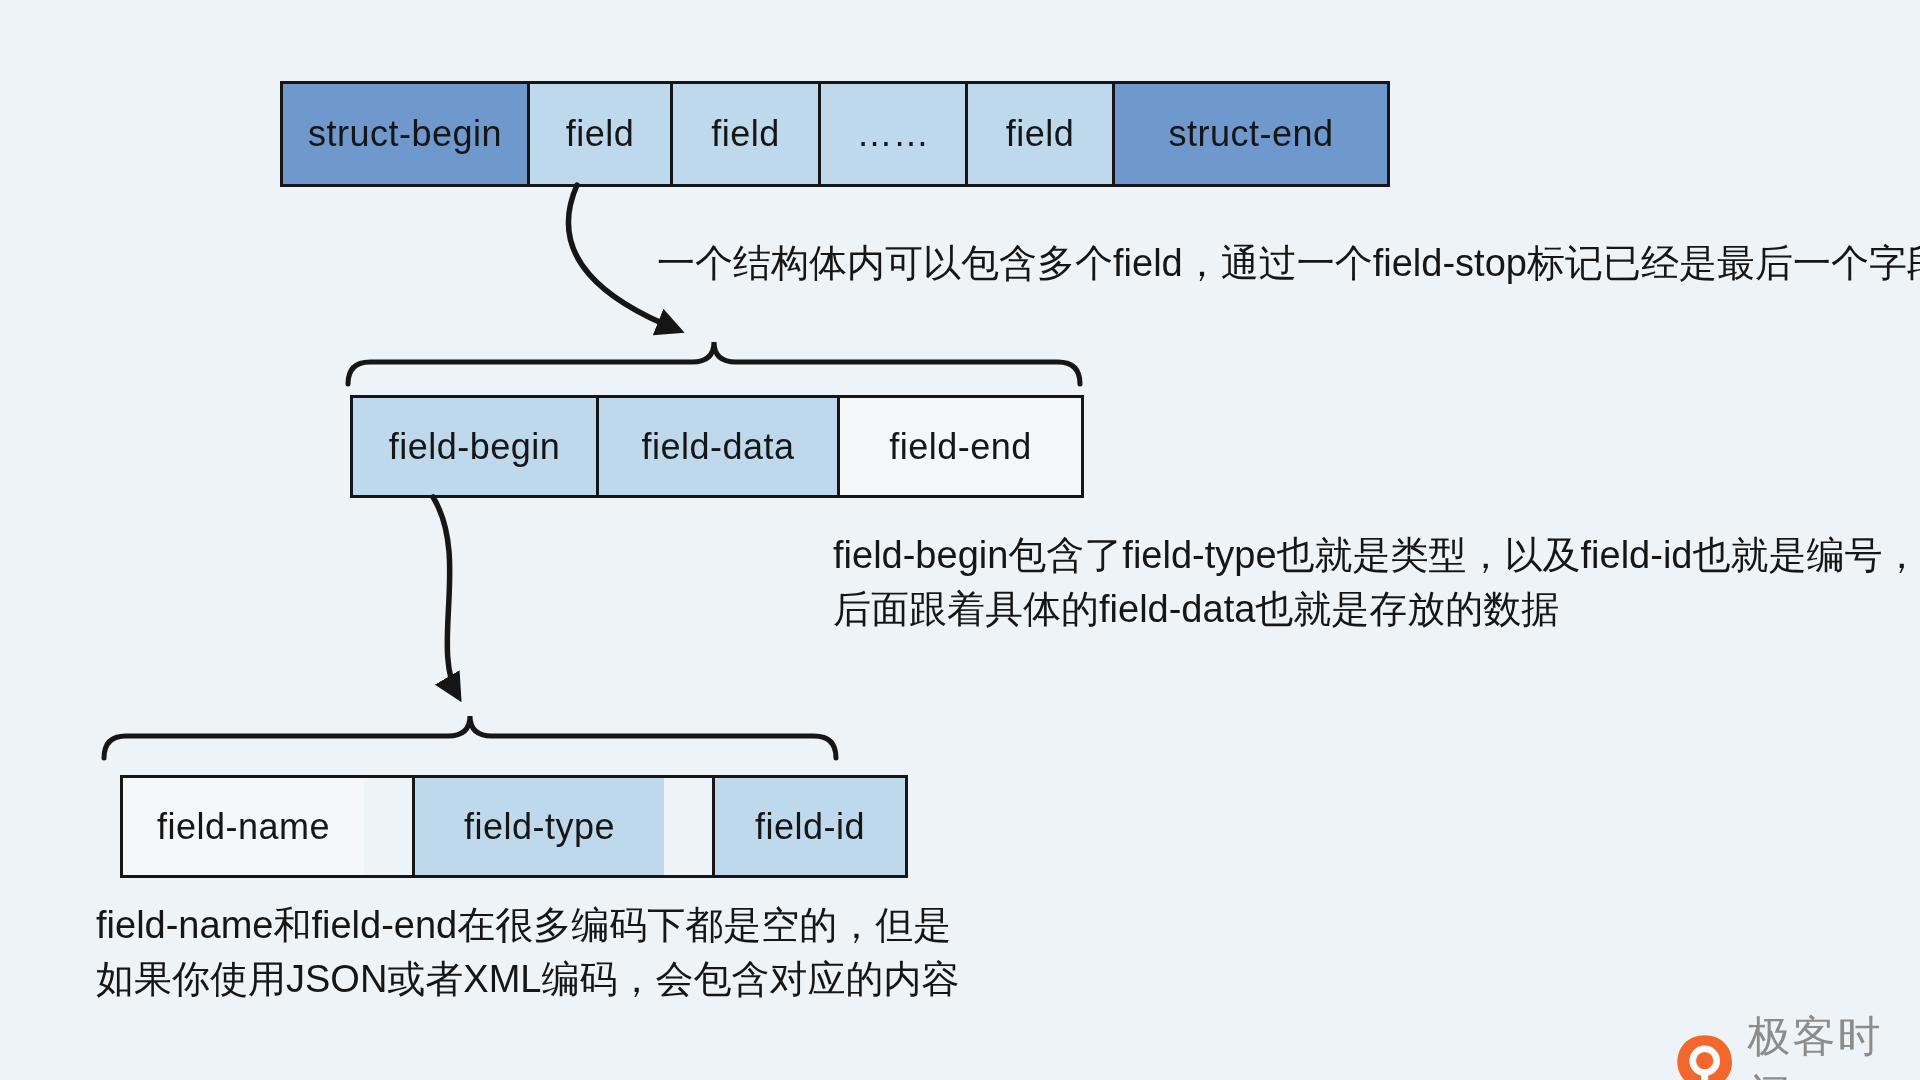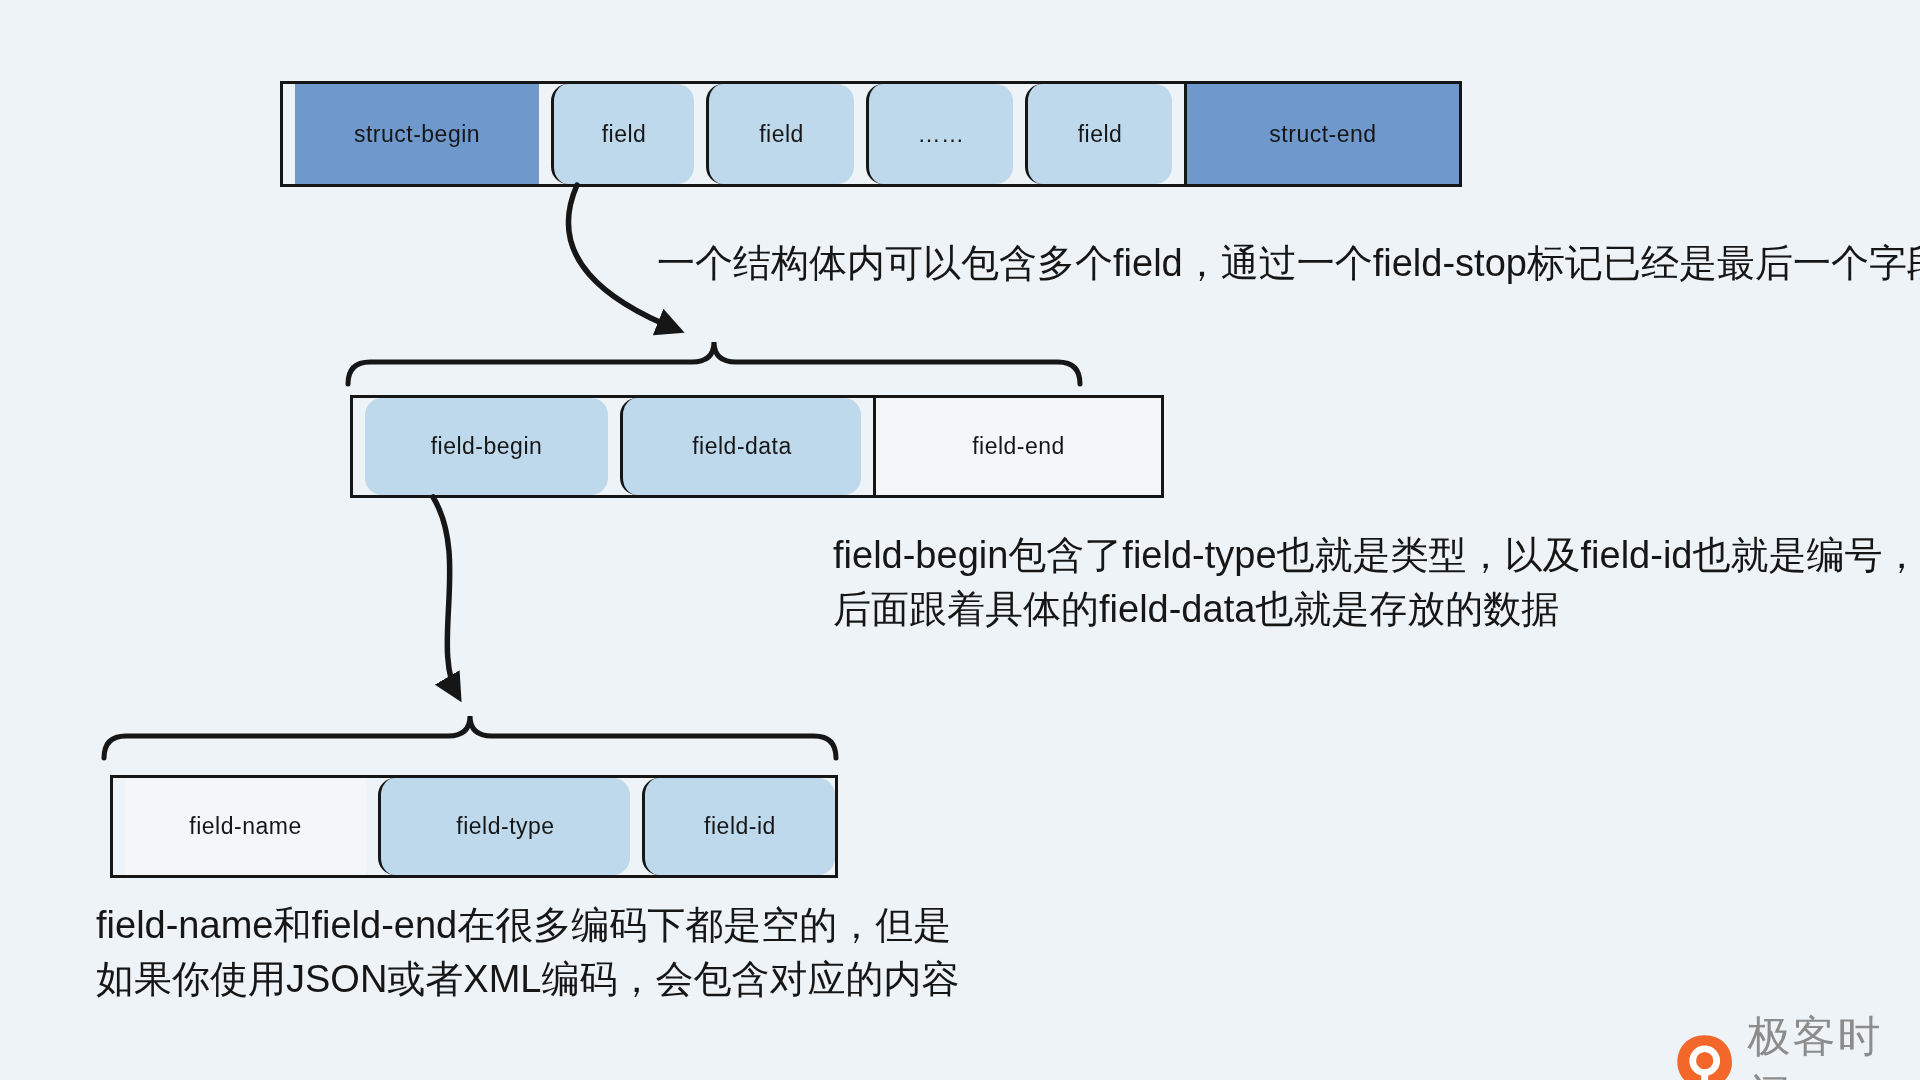--- a/index.html
+++ b/index.html
@@ -10,34 +10,33 @@
     overflow:hidden;
   }
   #canvas{position:relative;width:1920px;height:1080px;background:#eef3f7;}
 
   
   .row{position:absolute;display:flex;border:3px solid #161616;}
   .cell{
     display:flex;align-items:center;justify-content:center;
     border-left:3px solid #161616;
     box-sizing:border-box;
-    font-size:23px;color:#161616;
+    font-size:36px;color:#161616;
     letter-spacing:0.5px;
     white-space:nowrap;
-    margin-left:12px;
   }
   .cell:first-child{border-left:none;}
   .c-dark {background:#6f99cc;}
-  .c-light{background:#bfd9ec;border-radius:17px;}
+  .c-light{background:#bfd9ec;}
   .c-pale {background:#dce8f3;}
   .c-white{background:#f4f6f8;}
 
   #row1{left:280px;top:81px;height:100px;}
   #row2{left:350px;top:395px;height:97px;}
-  #row3{left:110px;top:775px;height:97px;}
+  #row3{left:120px;top:775px;height:97px;gap:48px;}
 
   
   .note{position:absolute;font-size:38px;color:#161616;line-height:54px;white-space:nowrap;}
   #note1{left:657px;top:236px;}
   #note2{left:833px;top:528px;}
   #note3{left:96px;top:898px;}
 
   
   #overlay{position:absolute;left:0;top:0;width:1920px;height:1080px;pointer-events:none;}
 
@@ -58,21 +57,21 @@
     <div class="cell c-light" style="width:147px">……</div>
     <div class="cell c-light" style="width:147px">field</div>
     <div class="cell c-dark" style="width:275px">struct-end</div>
   </div>
 
   <div class="note" id="note1">一个结构体内可以包含多个field，通过一个field-stop标记已经是最后一个字段了</div>
 
   <div class="row" id="row2">
     <div class="cell c-light" style="width:243px">field-begin</div>
     <div class="cell c-light" style="width:241px">field-data</div>
-    <div class="cell c-white" style="width:288px">field-end</div>
+    <div class="cell c-white" style="width:244px">field-end</div>
   </div>
 
   <div class="note" id="note2">
     <div>field-begin包含了field-type也就是类型，以及field-id也就是编号，</div>
     <div>后面跟着具体的field-data也就是存放的数据</div>
   </div>
 
   <div class="row" id="row3">
     <div class="cell c-white" style="width:241px">field-name</div>
     <div class="cell c-light" style="width:252px">field-type</div>

